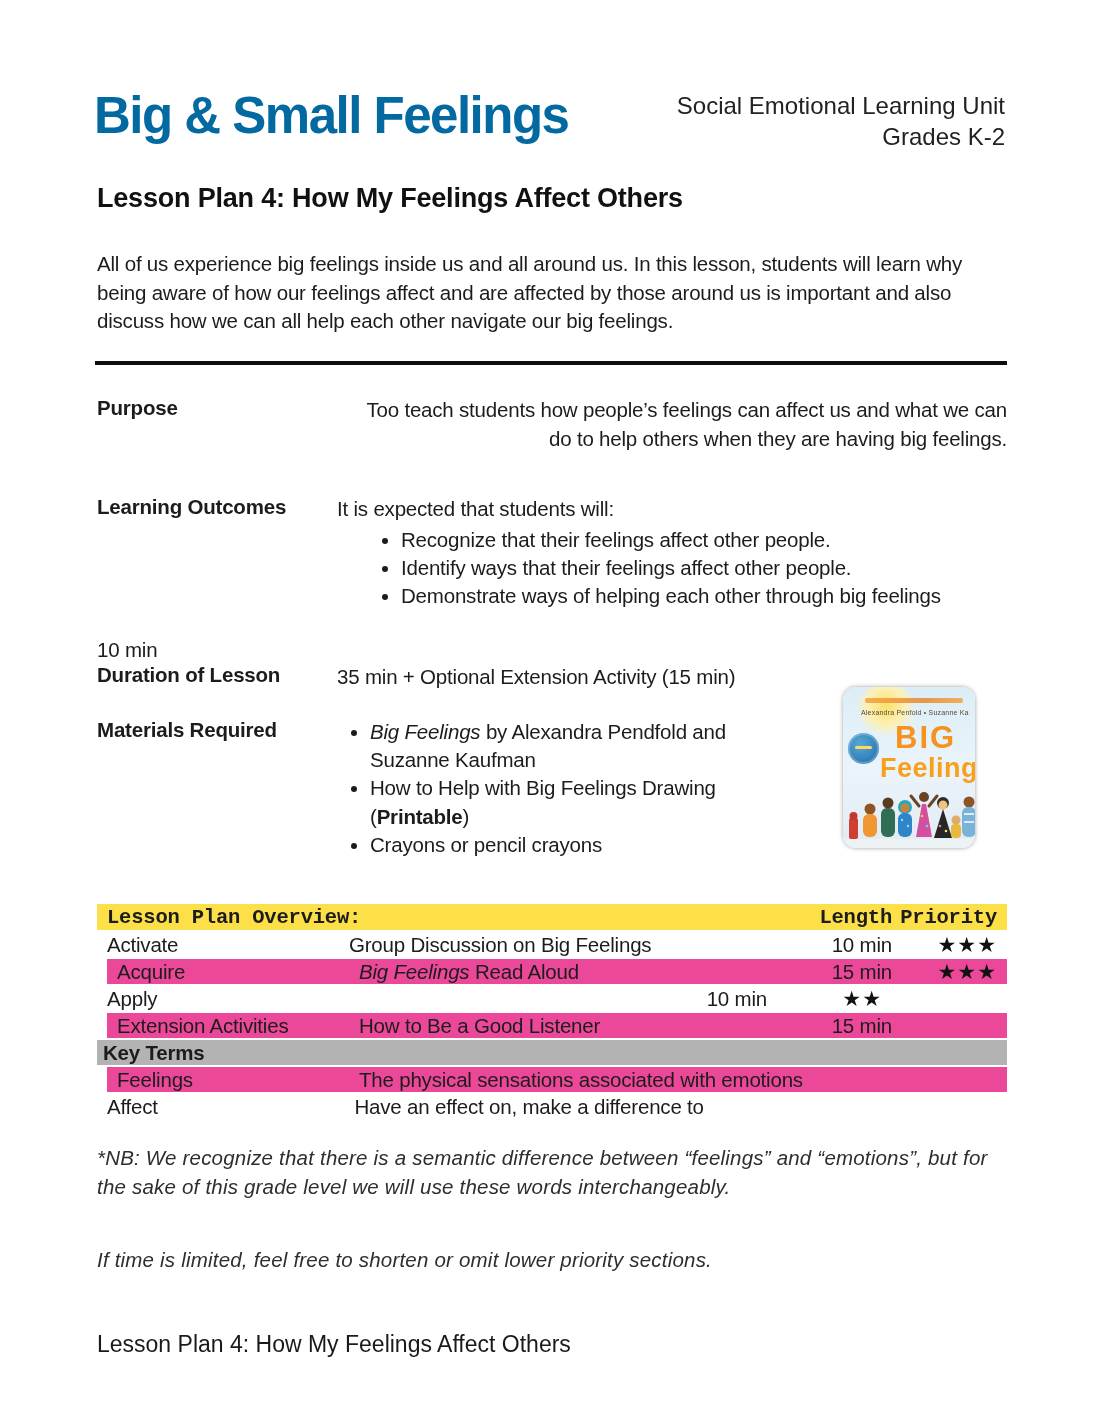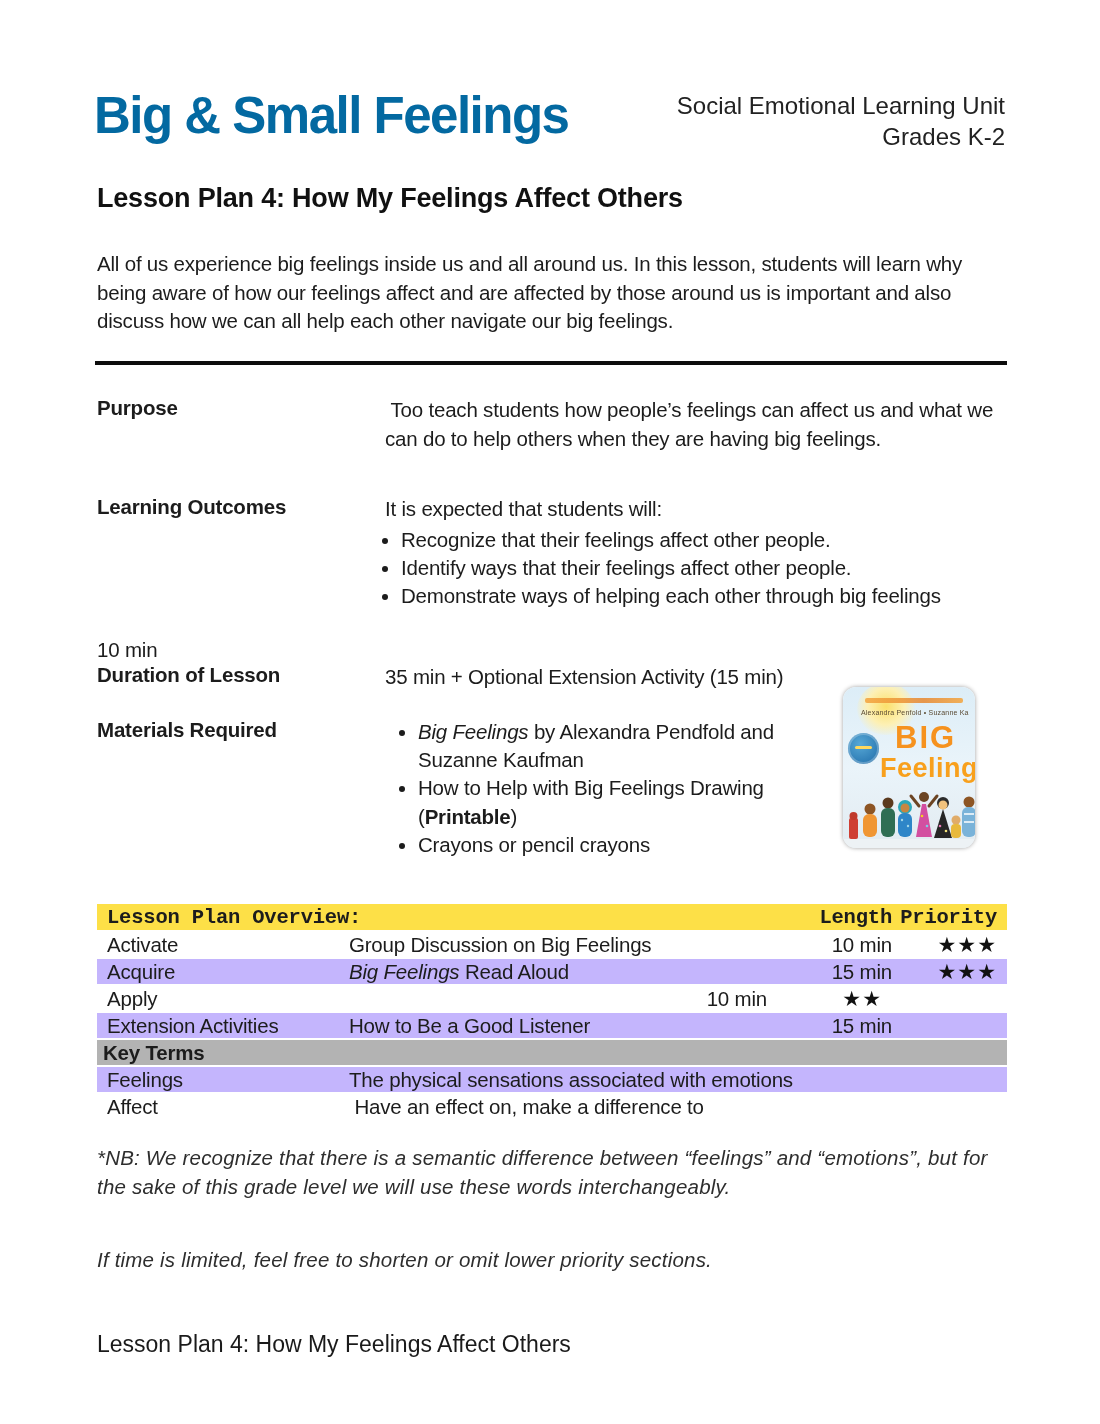--- a/index.html
+++ b/index.html
@@ -35,26 +35,26 @@
   .intro {
     position: absolute; left: 97px; top: 250px; width: 892px;
     font-size: 20.5px; line-height: 28.5px; letter-spacing: -0.2px;
   }
   .divider {
     position: absolute; left: 95px; top: 361px; width: 912px; height: 4px;
     background: #0d0d0d;
   }
 
   
-  .detail { position: absolute; left: 97px; width: 910px; display: flex; gap: 48px; }
+  .detail { position: absolute; left: 97px; width: 910px; display: flex; }
   .detail .label { width: 240px; font-weight: 700; font-size: 20.5px; letter-spacing: -0.2px; flex: 0 0 240px; }
   .detail .value { flex: 1; font-size: 20.5px; line-height: 28.5px; letter-spacing: -0.2px; }
   .pre { white-space: pre-wrap; }
   .d-purpose   { top: 396px; }
-  .d-purpose .value { max-width: 672px; }
+  .d-purpose .value { max-width: 672px; text-align: right; }
   .d-outcomes  { top: 479px; margin-top: 16px; }
   .outcome-list {
     position: absolute; left: 337px; top: 526px; width: 640px;
     font-size: 20.5px; line-height: 27.8px; letter-spacing: -0.2px;
   }
   .outcome-list ul { margin: 0; padding-left: 64px; list-style: disc; }
   .d-prep      { top: 636px; }
   .d-duration  { top: 663px; }
   .d-materials { top: 718px; }
   .materials-list { max-width: 470px; }
@@ -107,21 +107,21 @@
   
   .overview {
     position: absolute; left: 97px; top: 904px; width: 910px;
     font-size: 20.5px; letter-spacing: -0.2px;
   }
   .t-row {
     display: grid; grid-template-columns: 252px 1fr 125px 115px;
     align-items: center; height: 27px; border-bottom: 2px solid #ffffff;
   }
   .t-row.head { height: 28px; background: #fde047; font-weight: 700; font-family: Liberation Mono, monospace; }
-  .t-row.alt  { background: #c4b5fd; }
+  .t-row.alt  { background: #ec4899; margin-left: 10px; }
   .t-row.keyterms { background: #b3b3b3; font-weight: 700; }
   .c1 { padding-left: 10px; }
   .c-span2 { grid-column: 1 / 3; padding-left: 10px; }
   .c-span4 { grid-column: 1 / 5; padding-left: 6px; }
   .c-def  { grid-column: 2 / 5; }
   .c3 { text-align: right; }
   .c4 { text-align: right; padding-right: 10px; }
   .stars { font-size: 21px; letter-spacing: 1px; color: #111; }
 
   

